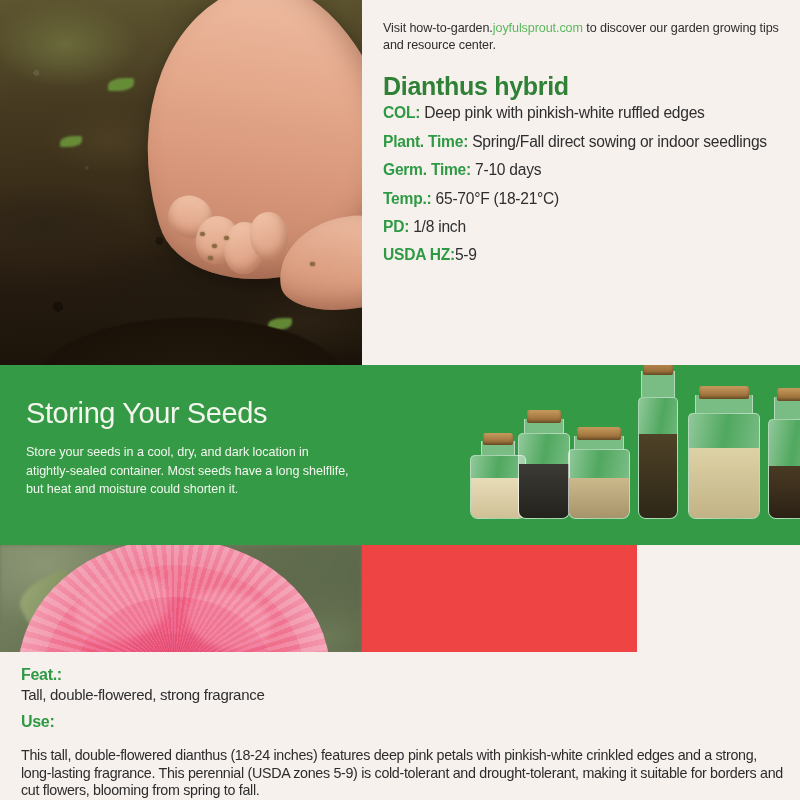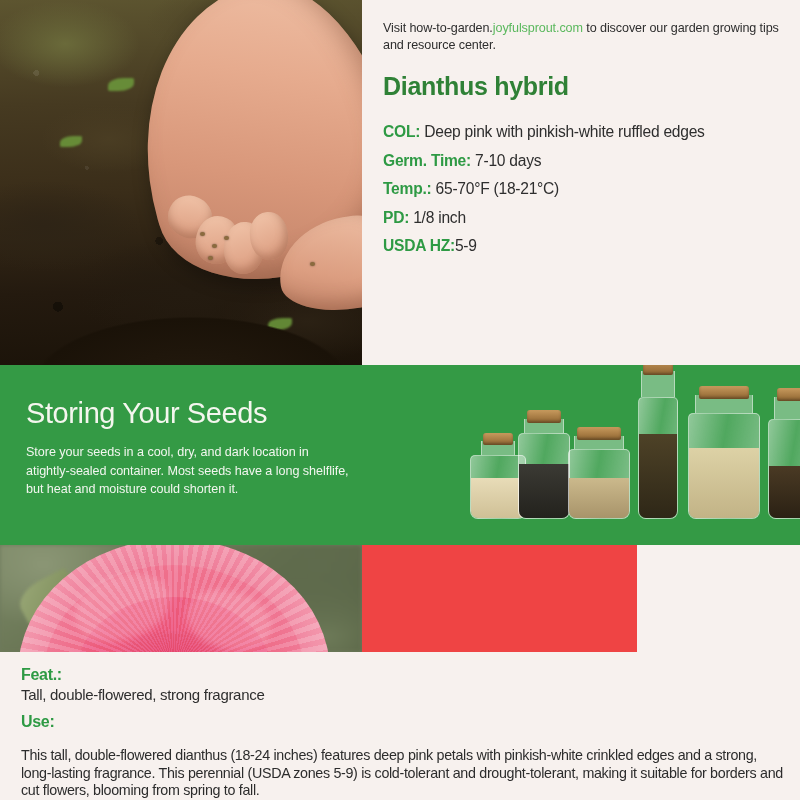--- a/index.html
+++ b/index.html
@@ -108,21 +108,21 @@
     letter-spacing: -.1px;
   }
   .visit-link { color: #5ab85d; }
   .sp-title {
     margin-top: 19px;
     font-size: 25px;
     font-weight: bold;
     color: #2f8136;
     letter-spacing: -.3px;
   }
-  .spec-list { margin-top: 21px; }
+  .spec-list { margin-top: 2px; }
   .spec-row {
     font-size: 15.6px;
     color: #2e2e2e;
     line-height: 1.34;
     margin-bottom: 7.5px;
     letter-spacing: -.25px;
   }
   .spec-row .k {
     color: #2e9a44;
     font-weight: bold;
@@ -294,20 +294,23 @@
         <span>Visit how-to-garden.</span><span class="visit-link">joyfulsprout.com</span><span> to discover our garden growing tips and resource center.</span>
       </div>
 
       <h1 class="sp-title">Dianthus hybrid</h1>
 
       <div class="spec-list">
         <div class="spec-row">
           <span class="k">COL:</span><span> Deep pink with pinkish-white ruffled edges</span>
         </div>
         <div class="spec-row">
+          <span class="k">Plant. Time:</span><span>  Spring/Fall direct sowing or indoor seedlings</span>
+        </div>
+        <div class="spec-row">
           <span class="k">Germ. Time:</span><span> 7-10 days</span>
         </div>
         <div class="spec-row">
           <span class="k">Temp.:</span><span>  65-70°F (18-21°C)</span>
         </div>
         <div class="spec-row">
           <span class="k">PD:</span><span> 1/8 inch</span>
         </div>
         <div class="spec-row">
           <span class="k">USDA HZ:</span><span>5-9</span>

